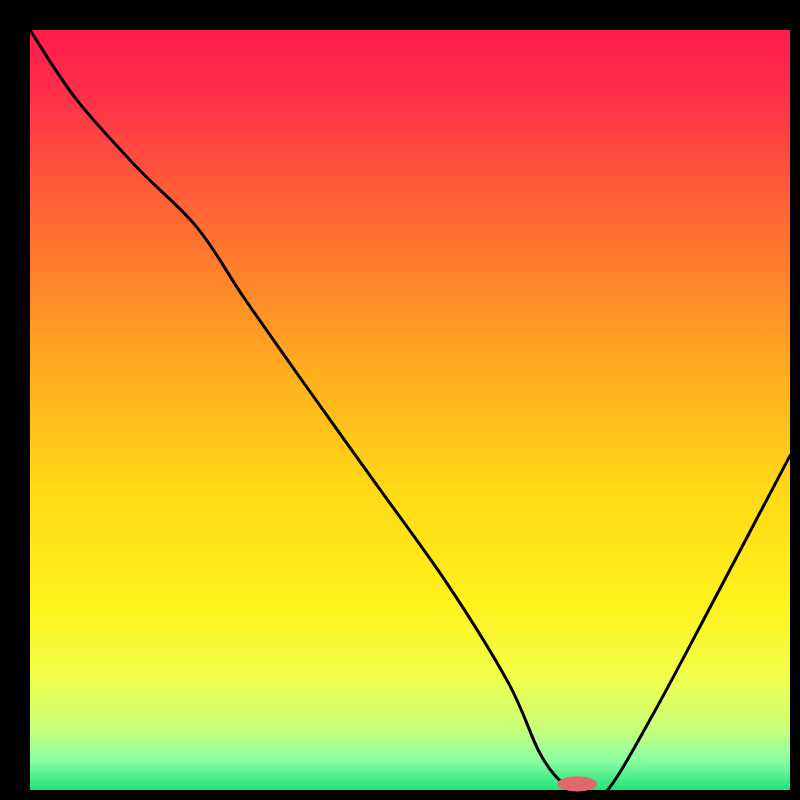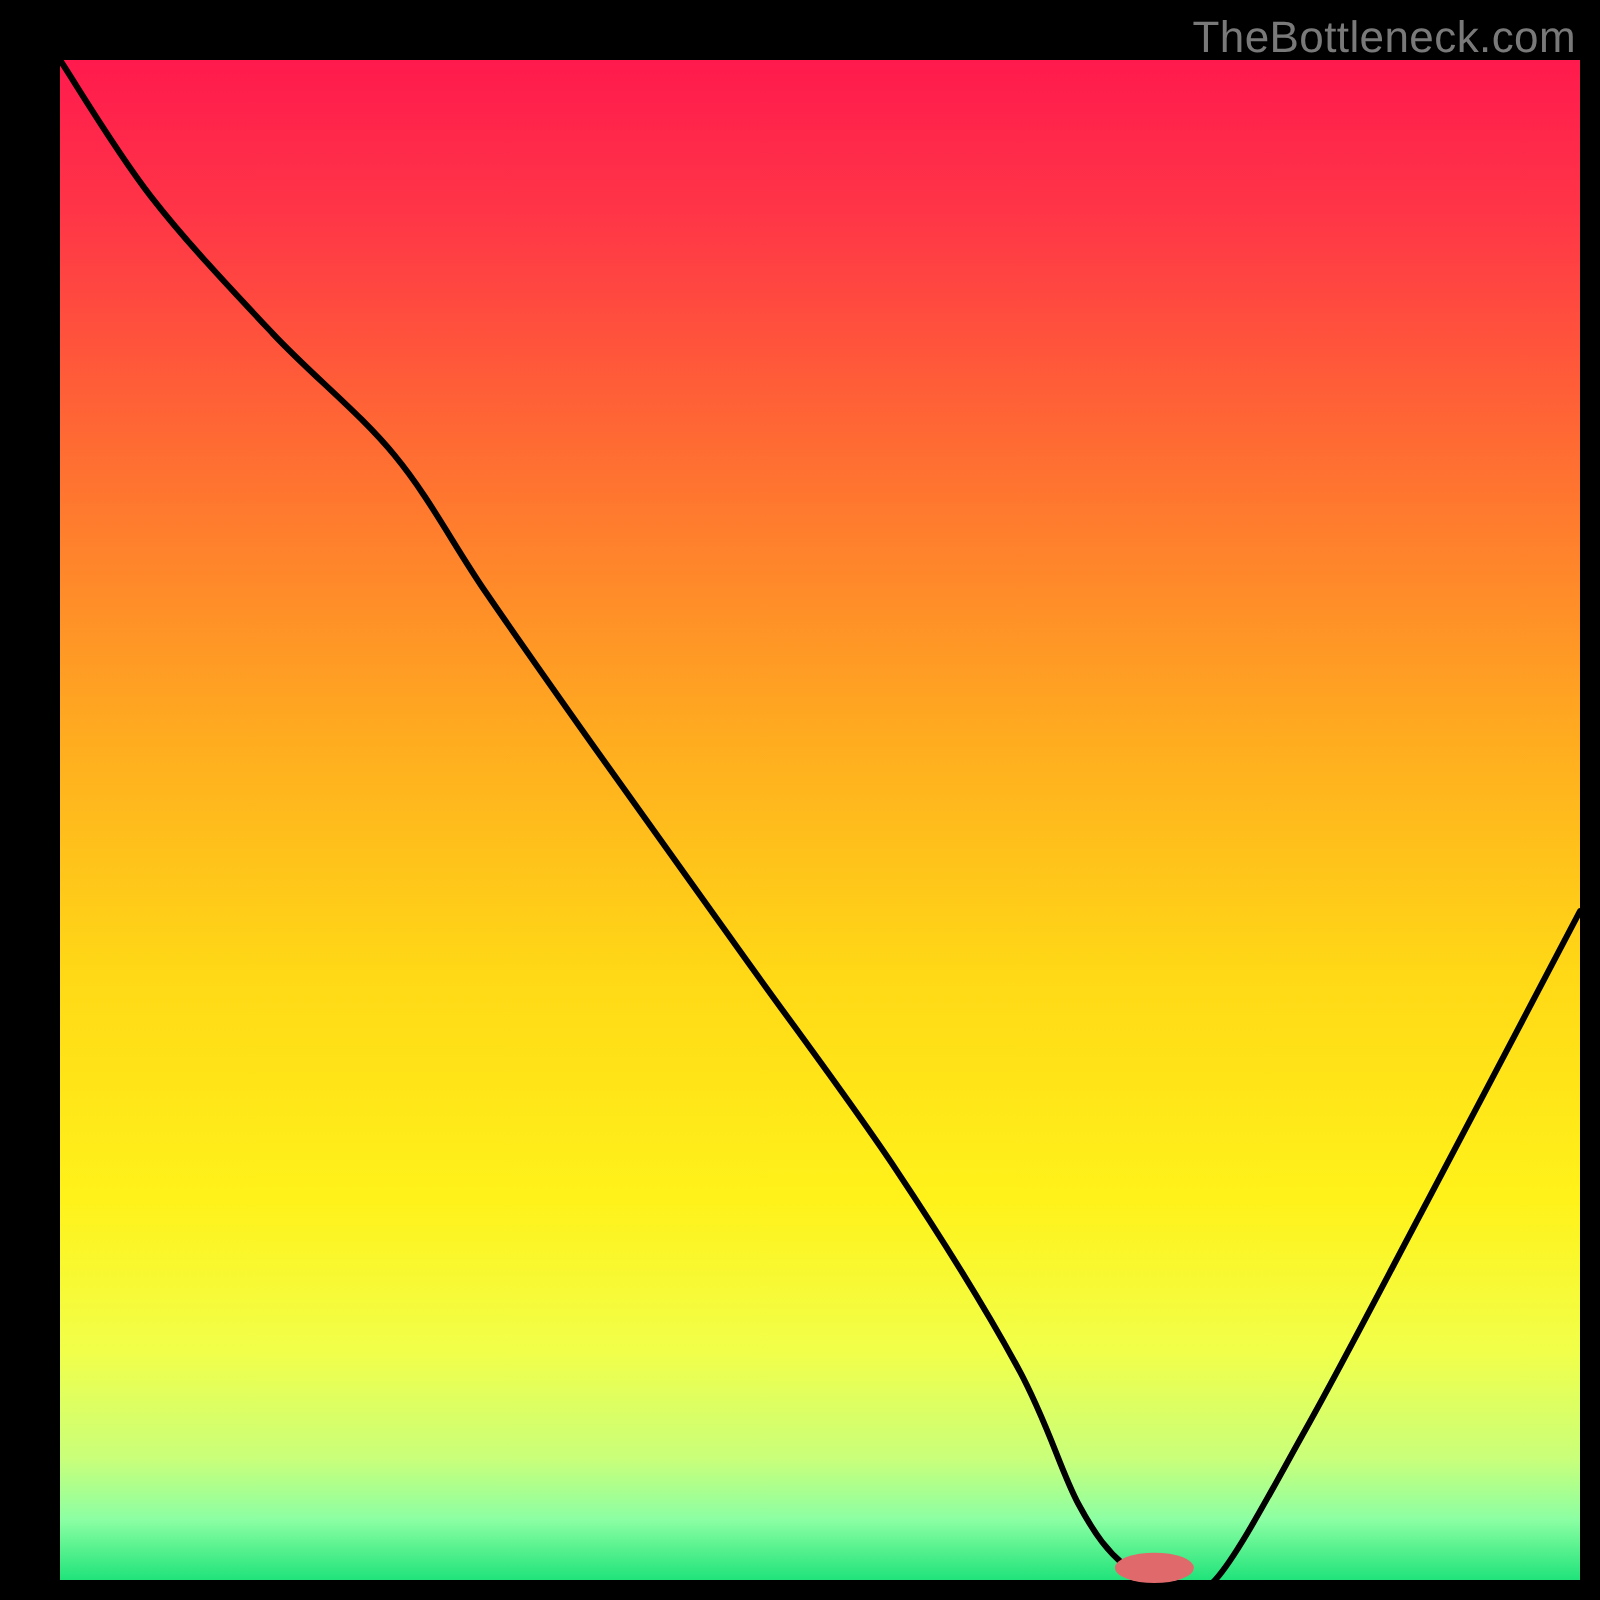--- a/index.html
+++ b/index.html
@@ -26,21 +26,20 @@
     z-index: 5;
   }
   svg {
     display: block;
   }
 </style>
 </head>
 <body>
 
 <div class="container">
-  <div class="watermark">TheBottleneck.com</div>
 
   <svg id="chart-svg" width="800" height="800" viewBox="0 0 800 800">
     <defs>
       <linearGradient id="bg-grad" x1="0" y1="0" x2="0" y2="1">
           <stop offset="0%" stop-color="#ff1a4d"></stop>
           <stop offset="10%" stop-color="#ff3547"></stop>
           <stop offset="25%" stop-color="#ff6a33"></stop>
           <stop offset="45%" stop-color="#ffad1f"></stop>
           <stop offset="60%" stop-color="#ffd816"></stop>
           <stop offset="75%" stop-color="#fff21a"></stop>

